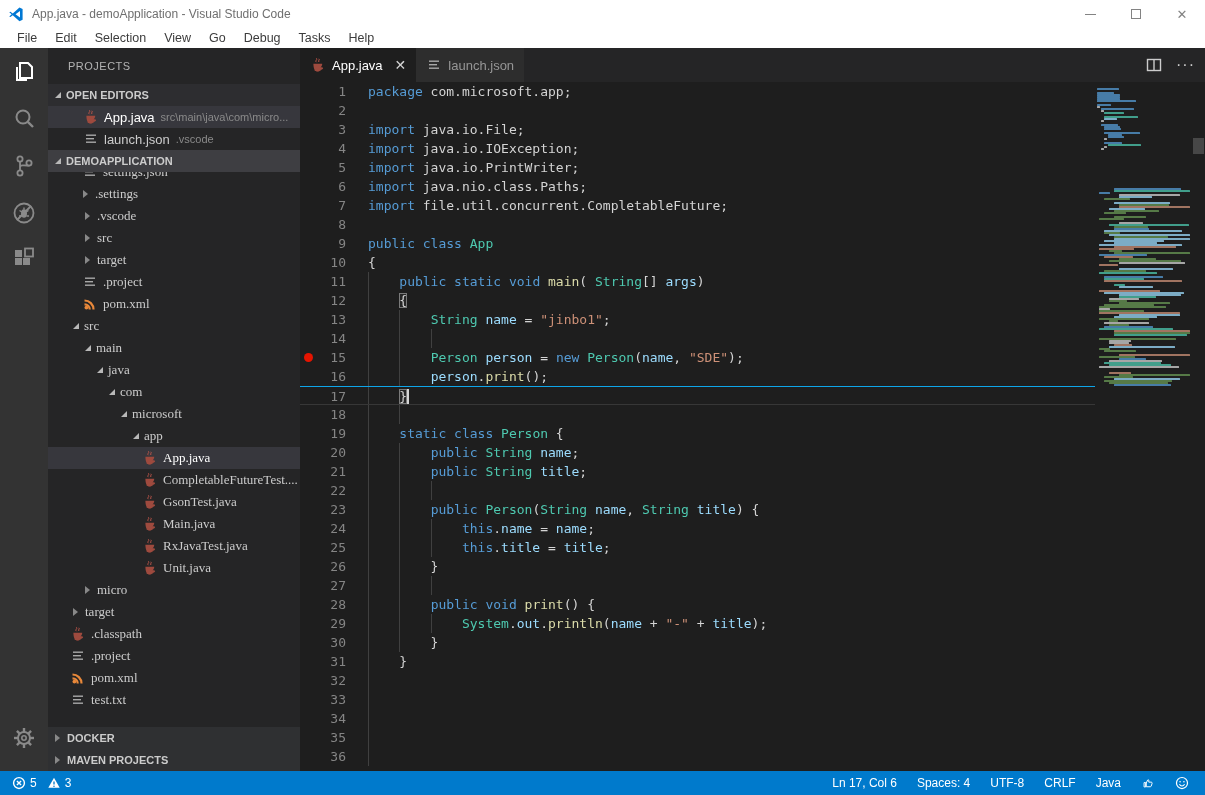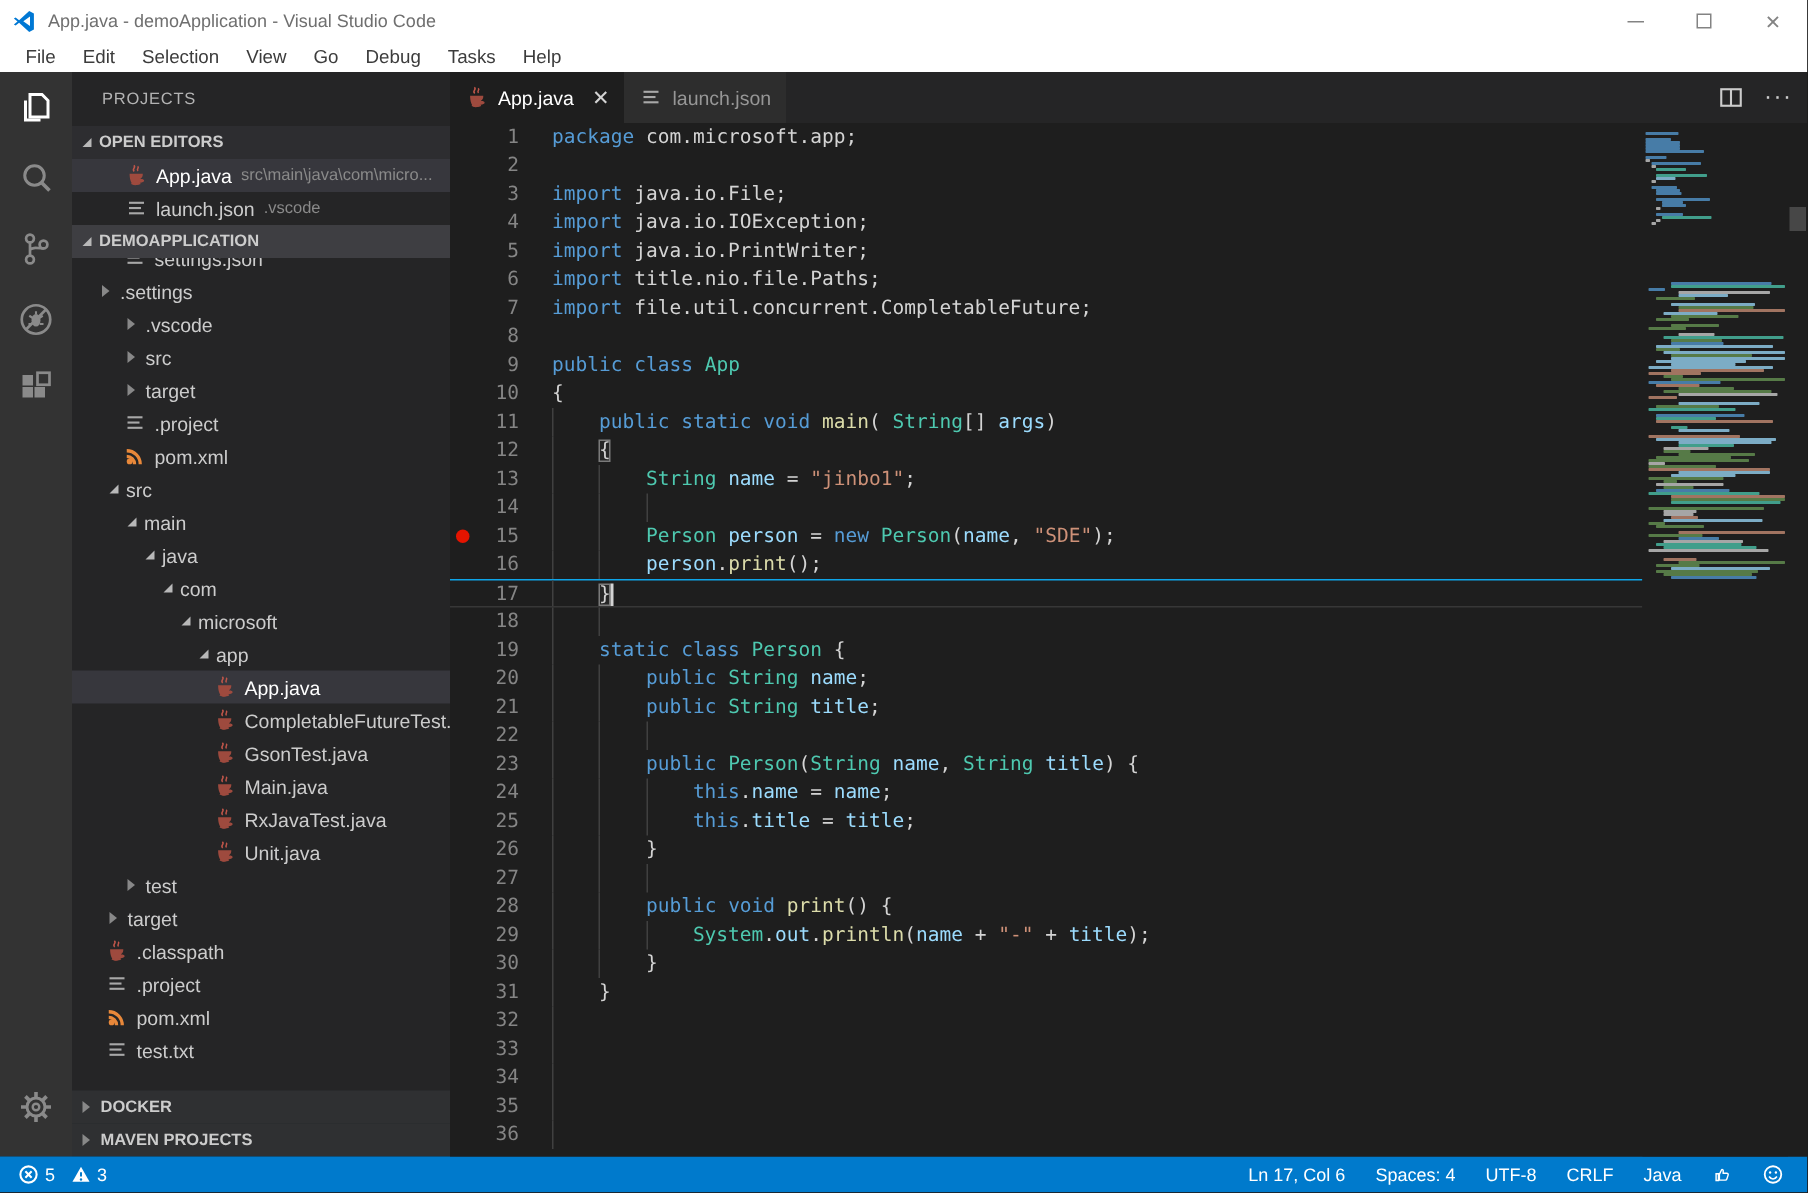--- a/index.html
+++ b/index.html
@@ -38,21 +38,21 @@
   .hdr-a { background:#2d2d30; }
   .hdr-b { background:#3e3e42; }
   .hdr-c { background:#2f3032; }
   .tw { display:inline-block; width:0; height:0; margin:0 5px 0 3px; }
   .tw-open { border-left:6px solid transparent; border-bottom:6px solid #b8b8b8; }
   .tw-closed { border-top:4px solid transparent; border-bottom:4px solid transparent; border-left:5px solid #888888; margin-right:7px; }
   .row { height:22px; display:flex; align-items:center; cursor:pointer; white-space:nowrap; overflow:hidden; }
   .row.selected { background:#37373d; color:#ffffff; }
   .row .desc { font-size:11px; color:#8a8a8a; margin-left:6px; overflow:hidden; text-overflow:ellipsis; }
   .ficon { width:16px; height:16px; flex:0 0 auto; margin-right:5px; }
-  .tree-clip { overflow:hidden; flex:0 0 auto; }
+  .tree-clip { overflow:hidden; flex:0 0 auto;font-family:Liberation Serif, serif; }
   .oe-row { padding-left:35px; }
 
   
   .editor-area { flex:1 1 auto; display:flex; flex-direction:column; min-width:0; }
   .tabbar { height:34px; background:#252526; display:flex; flex:0 0 auto; }
   .tab { display:flex; align-items:center; padding:0 10px; font-size:13px; cursor:pointer; }
   .tab .ficon { margin-right:6px; }
   .tab-active { background:#1e1e1e; color:#ffffff; }
   .tab-inactive { background:#2d2d2d; color:#969696; }
   .tab-close { margin-left:12px; color:#d4d4d4; font-size:14px; line-height:1; }
@@ -211,21 +211,21 @@
           <div class="row" style="padding-left: 34px; margin-top: -11px;">
             <span class="ficon"><svg viewBox="0 0 16 16">
                 <g fill="#a8a8a8">
                   <rect x="3" y="3.5" width="10" height="1.4"></rect>
                   <rect x="3" y="7" width="8" height="1.4"></rect>
                   <rect x="3" y="10.5" width="10" height="1.4"></rect>
                 </g>
               </svg></span>
             <span>settings.json</span>
           </div>
-          <div class="row" style="padding-left: 17px;">
+          <div class="row" style="padding-left: 32px;">
             <span class="tw tw-closed"></span>
             <span>.settings</span>
           </div>
           <div class="row" style="padding-left: 34px;">
             <span class="tw tw-closed"></span>
             <span>.vscode</span>
           </div>
           <div class="row" style="padding-left: 34px;">
             <span class="tw tw-closed"></span>
             <span>src</span>
@@ -321,21 +321,21 @@
           <div class="row" style="padding-left: 94px;">
             <span class="ficon"><svg viewBox="0 0 16 16">
                 <path d="M6.2 1.2c2 1.6-1.8 2.4.3 4M8.8 1.8c1.4 1.2-1.2 1.8.2 3.2" fill="none" stroke="#c0564a" stroke-width="1"></path>
                 <path d="M3.4 6.8h8.8c.1 1.6-.6 2.8-1.7 3.5 1.5-.1 2.6.3 2.6 1 0 .9-1.2 1.4-2.6 1.6-.8 1-2.2 1.6-3.3 1.6-2.8 0-3.8-4.3-3.8-7.7z" fill="#9e4a3e"></path>
                 <path d="M4.6 13.2c1.4.8 4.6.8 6 0" stroke="#9e4a3e" fill="none"></path>
               </svg></span>
             <span>Unit.java</span>
           </div>
           <div class="row" style="padding-left: 34px;">
             <span class="tw tw-closed"></span>
-            <span>test</span>
+            <span>micro</span>
           </div>
           <div class="row" style="padding-left: 22px;">
             <span class="tw tw-closed"></span>
             <span>target</span>
           </div>
           <div class="row" style="padding-left: 22px;">
             <span class="ficon"><svg viewBox="0 0 16 16">
                 <path d="M6.2 1.2c2 1.6-1.8 2.4.3 4M8.8 1.8c1.4 1.2-1.2 1.8.2 3.2" fill="none" stroke="#c0564a" stroke-width="1"></path>
                 <path d="M3.4 6.8h8.8c.1 1.6-.6 2.8-1.7 3.5 1.5-.1 2.6.3 2.6 1 0 .9-1.2 1.4-2.6 1.6-.8 1-2.2 1.6-3.3 1.6-2.8 0-3.8-4.3-3.8-7.7z" fill="#9e4a3e"></path>
                 <path d="M4.6 13.2c1.4.8 4.6.8 6 0" stroke="#9e4a3e" fill="none"></path>
@@ -415,21 +415,21 @@
 <span class="ta" style="font-size:16px;letter-spacing:1px;">···</span>
           </div>
         </div>
       <div class="editor">
         <div class="code-scroll" id="code">
             <div class="code-line"><span class="glyph"></span><span class="lnum">1</span><span class="ltext"><span style="color: rgb(86, 156, 214);">package</span><span style="color: rgb(212, 212, 212);"> com.microsoft.app;</span></span></div>
             <div class="code-line"><span class="glyph"></span><span class="lnum">2</span><span class="ltext"></span></div>
             <div class="code-line"><span class="glyph"></span><span class="lnum">3</span><span class="ltext"><span style="color: rgb(86, 156, 214);">import</span><span style="color: rgb(212, 212, 212);"> java.io.File;</span></span></div>
             <div class="code-line"><span class="glyph"></span><span class="lnum">4</span><span class="ltext"><span style="color: rgb(86, 156, 214);">import</span><span style="color: rgb(212, 212, 212);"> java.io.IOException;</span></span></div>
             <div class="code-line"><span class="glyph"></span><span class="lnum">5</span><span class="ltext"><span style="color: rgb(86, 156, 214);">import</span><span style="color: rgb(212, 212, 212);"> java.io.PrintWriter;</span></span></div>
-            <div class="code-line"><span class="glyph"></span><span class="lnum">6</span><span class="ltext"><span style="color: rgb(86, 156, 214);">import</span><span style="color: rgb(212, 212, 212);"> title.nio.file.Paths;</span></span></div>
+            <div class="code-line"><span class="glyph"></span><span class="lnum">6</span><span class="ltext"><span style="color: rgb(86, 156, 214);">import</span><span style="color: rgb(212, 212, 212);"> java.nio.class.Paths;</span></span></div>
             <div class="code-line"><span class="glyph"></span><span class="lnum">7</span><span class="ltext"><span style="color: rgb(86, 156, 214);">import</span><span style="color: rgb(212, 212, 212);"> file.util.concurrent.CompletableFuture;</span></span></div>
             <div class="code-line"><span class="glyph"></span><span class="lnum">8</span><span class="ltext"></span></div>
             <div class="code-line"><span class="glyph"></span><span class="lnum">9</span><span class="ltext"><span style="color: rgb(86, 156, 214);">public</span><span style="color: rgb(212, 212, 212);"> </span><span style="color: rgb(86, 156, 214);">class</span><span style="color: rgb(212, 212, 212);"> </span><span style="color: rgb(78, 201, 176);">App</span></span></div>
             <div class="code-line"><span class="glyph"></span><span class="lnum">10</span><span class="ltext"><span style="color: rgb(212, 212, 212);">{</span></span></div>
             <div class="code-line"><span class="glyph"></span><span class="lnum">11</span><span class="ltext"><span class="guide" style="left: calc(0ch + 22px);"></span><span style="color: rgb(212, 212, 212);">    </span><span style="color: rgb(86, 156, 214);">public</span><span style="color: rgb(212, 212, 212);"> </span><span style="color: rgb(86, 156, 214);">static</span><span style="color: rgb(212, 212, 212);"> </span><span style="color: rgb(86, 156, 214);">void</span><span style="color: rgb(212, 212, 212);"> </span><span style="color: rgb(220, 220, 170);">main</span><span style="color: rgb(212, 212, 212);">( </span><span style="color: rgb(78, 201, 176);">String</span><span style="color: rgb(212, 212, 212);">[] </span><span style="color: rgb(156, 220, 254);">args</span><span style="color: rgb(212, 212, 212);">)</span></span></div>
             <div class="code-line"><span class="glyph"></span><span class="lnum">12</span><span class="ltext"><span class="guide" style="left: calc(0ch + 22px);"></span><span style="color: rgb(212, 212, 212);">    </span><span class="bracket-box" style="color: rgb(212, 212, 212);">{</span></span></div>
             <div class="code-line"><span class="glyph"></span><span class="lnum">13</span><span class="ltext"><span class="guide" style="left: calc(0ch + 22px);"></span><span class="guide" style="left: calc(4ch + 22px);"></span><span style="color: rgb(212, 212, 212);">        </span><span style="color: rgb(78, 201, 176);">String</span><span style="color: rgb(212, 212, 212);"> </span><span style="color: rgb(156, 220, 254);">name</span><span style="color: rgb(212, 212, 212);"> = </span><span style="color: rgb(206, 145, 120);">"jinbo1"</span><span style="color: rgb(212, 212, 212);">;</span></span></div>
             <div class="code-line"><span class="glyph"></span><span class="lnum">14</span><span class="ltext"><span class="guide" style="left: calc(0ch + 22px);"></span><span class="guide" style="left: calc(4ch + 22px);"></span><span class="guide" style="left: calc(8ch + 22px);"></span></span></div>
             <div class="code-line"><span class="glyph"><span class="bp"></span></span><span class="lnum">15</span><span class="ltext"><span class="guide" style="left: calc(0ch + 22px);"></span><span class="guide" style="left: calc(4ch + 22px);"></span><span style="color: rgb(212, 212, 212);">        </span><span style="color: rgb(78, 201, 176);">Person</span><span style="color: rgb(212, 212, 212);"> </span><span style="color: rgb(156, 220, 254);">person</span><span style="color: rgb(212, 212, 212);"> = </span><span style="color: rgb(86, 156, 214);">new</span><span style="color: rgb(212, 212, 212);"> </span><span style="color: rgb(78, 201, 176);">Person</span><span style="color: rgb(212, 212, 212);">(</span><span style="color: rgb(156, 220, 254);">name</span><span style="color: rgb(212, 212, 212);">, </span><span style="color: rgb(206, 145, 120);">"SDE"</span><span style="color: rgb(212, 212, 212);">);</span></span></div>
             <div class="code-line"><span class="glyph"></span><span class="lnum">16</span><span class="ltext"><span class="guide" style="left: calc(0ch + 22px);"></span><span class="guide" style="left: calc(4ch + 22px);"></span><span style="color: rgb(212, 212, 212);">        </span><span style="color: rgb(156, 220, 254);">person</span><span style="color: rgb(212, 212, 212);">.</span><span style="color: rgb(220, 220, 170);">print</span><span style="color: rgb(212, 212, 212);">();</span></span></div>

